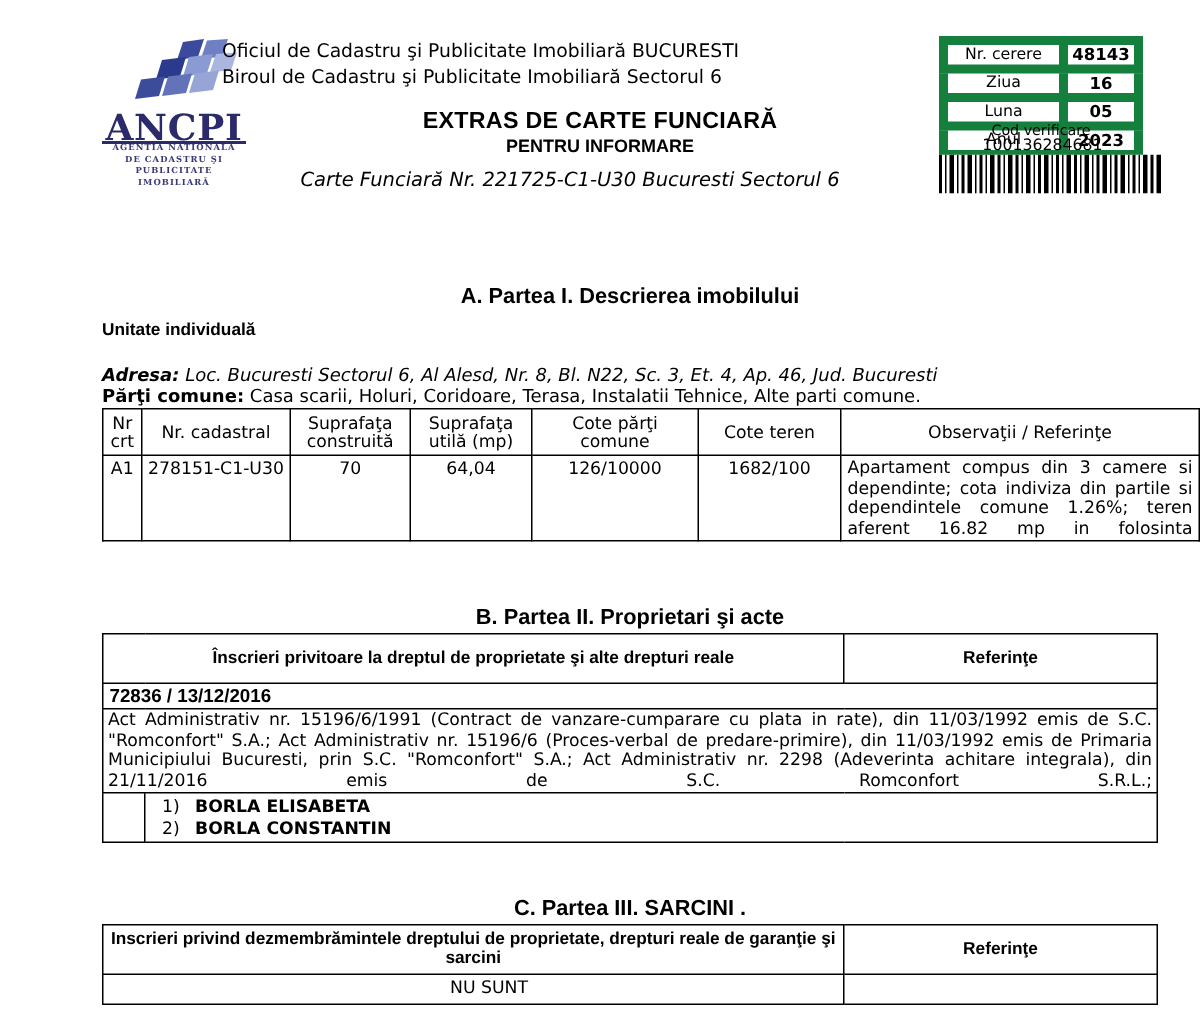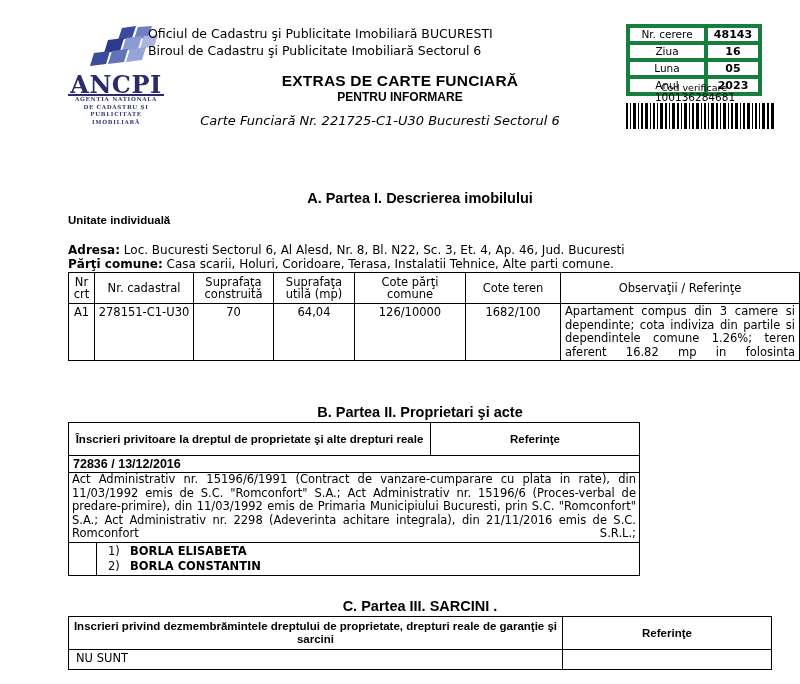--- a/index.html
+++ b/index.html
@@ -100,21 +100,21 @@
 
   
   .req-table {
     position: absolute;
     left: 626px; top: 24px;
     width: 136px;
     border-collapse: collapse;
     font-size: 10.5px;
   }
   .req-table td {
-    border: 4px solid #15803d;
+    border: 6px solid #15803d;
     text-align: center;
     height: 13px;
     padding: 0 2px;
     line-height: 13px;
   }
   .req-table td.lbl { width: 70px; }
   .req-table td.val { font-weight: bold; font-size: 11px; }
 
   .cod-label {
     position: absolute;
@@ -159,21 +159,21 @@
     font-weight: bold;
   }
   #unitate { top: 214px; }
 
   .addr-line {
     position: absolute;
     left: 68px;
     font-size: 12px;
     white-space: nowrap;
   }
-  #adresa { top: 243px; }
+  #adresa { top: 243px; font-style: italic; }
   #parti-comune { top: 257px; }
   .addr-line b { font-weight: bold; }
 
   
   .doc-table {
     position: absolute;
     border-collapse: collapse;
     table-layout: fixed;
     font-size: 11.5px;
   }
@@ -196,40 +196,40 @@
     left: 68px; top: 272px;
     width: 732px;
   }
   #tbl-a th { height: 28px; line-height: 12px; }
   #tbl-a td { font-size: 11.5px; }
   #tbl-a td.obs { text-align: justify; text-align-last: justify; line-height: 13.6px; padding-left: 4px; padding-right: 4px;}
 
   
   #tbl-b {
     left: 68px; top: 422px;
-    width: 572px;
+    width: 704px;
   }
   #tbl-b th { height: 30px; font-family: "Liberation Sans", sans-serif; font-weight: bold; font-size: 11.5px; }
   #tbl-b .rownum { text-align: center; vertical-align: middle; width: 28px; font-size: 11.5px;}
   #tbl-b .actnum { font-family: "Liberation Sans", sans-serif; font-weight: bold; font-size: 12.5px; padding-left: 4px; margin-left: 36px; }
   #tbl-b .actbody { line-height: 13.5px; padding: 0 3px 1px 3px; }
   #tbl-b .insc { line-height: 13.5px; }
   #tbl-b .ref { text-align: center; vertical-align: top; }
   .owner-list { margin: 0; padding: 0; list-style: none; }
   .owner-list li { font-weight: bold; font-size: 11.5px; line-height: 15px; }
   .owner-list li span.num { font-weight: normal; display: inline-block; width: 22px; padding-left: 8px; }
 
   
   #tbl-c {
     left: 68px; top: 616px;
     width: 704px;
   }
   #tbl-c th { height: 30px; font-family: "Liberation Sans", sans-serif; font-weight: bold; line-height: 13px; }
   #tbl-c td { height: 17px; }
-  #tbl-c td.nusunt { padding-left: 7px; font-size: 11.5px; }
+  #tbl-c td.nusunt { padding-left: 24px; font-size: 11.5px; text-align: center; }
 </style>
 </head>
 <body>
 
 <div class="header">
 
   <div class="logo-box">
     <svg class="logo-squares" viewBox="0 0 86 48">
       <g>
         <polygon points="44,2 58,0 54,12 40,14" fill="#3c4a9e"></polygon>

